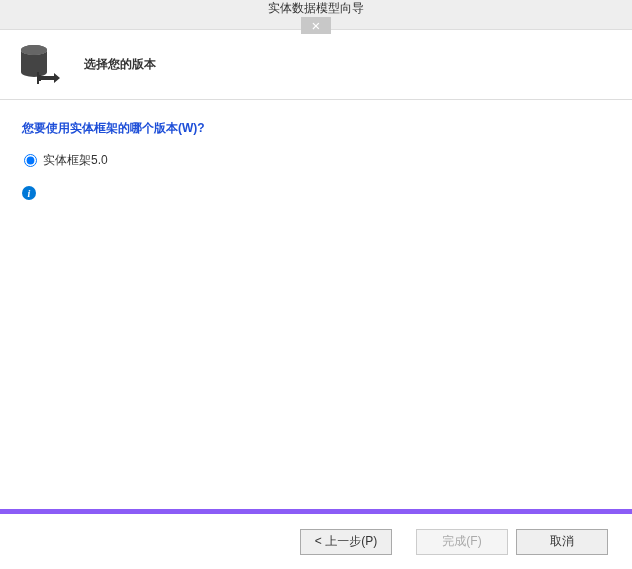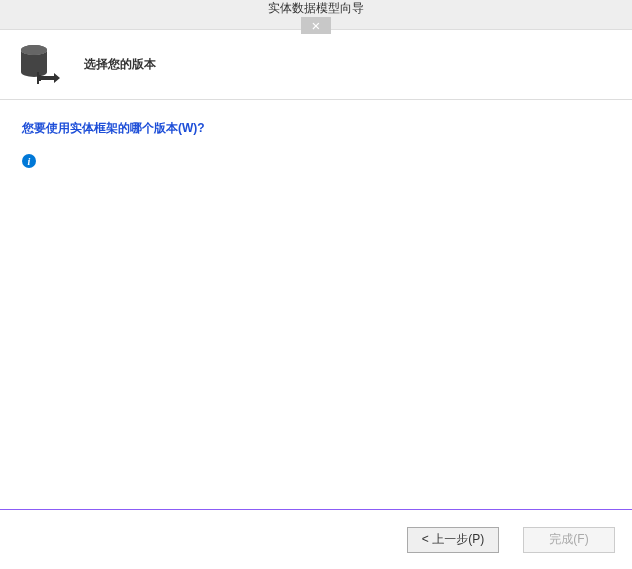--- a/index.html
+++ b/index.html
@@ -114,26 +114,26 @@
       font-family: Georgia, serif;
       font-style: italic;
     }
     .info-text {
       font-size: 12px;
       color: #333;
       line-height: 1.5;
     }
     .footer {
       height: 60px;
-      border-top: 1px solid #8b5cf6;
+      border-top: 5px solid #8b5cf6;
       background: #f8f8f8;
       display: flex;
       align-items: center;
       justify-content: flex-end;
-      padding: 0 17px;
+      padding: 0 24px;
       gap: 8px;
       position: absolute;
       bottom: 0;
       left: 0;
       right: 0;
       background: #fff;
     }
     .btn {
       min-width: 92px;
       height: 26px;
@@ -182,24 +182,29 @@
       <rect x="19" y="33" width="4" height="6" fill="#333"></rect>
       <rect x="19" y="30" width="2" height="12" fill="#333"></rect>
     </svg>
   </div>
   <div class="header-title">选择您的版本</div>
 </div>
 
 <div class="content">
   <div class="question">您要使用实体框架的哪个版本(W)?</div>
   <div class="radio-group">
+    <div class="radio-option">
+      <input type="radio" name="efver" checked="" style="">
+      <label>实体框架5.0</label>
+    </div>
   </div>
   <div class="info-row">
     <div class="info-icon">
       <span>i</span>
     </div>
   </div>
 </div>
 
 <div class="footer">
   <button class="btn">&lt; 上一步(P)</button>
   <button class="btn" disabled="">完成(F)</button>
+  <button class="btn">取消</button>
 </div>
 
 </body></html>

